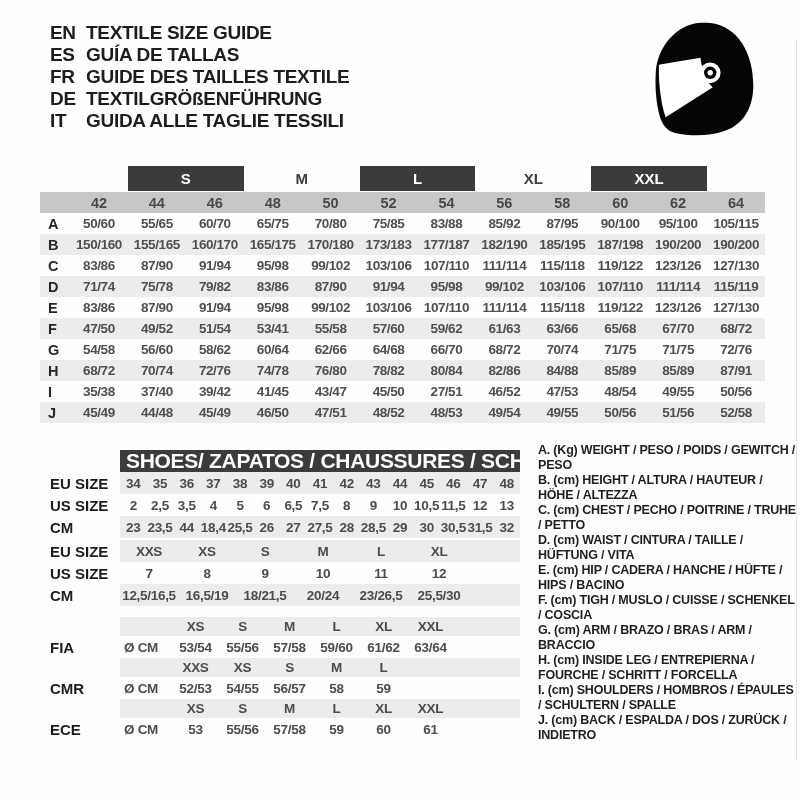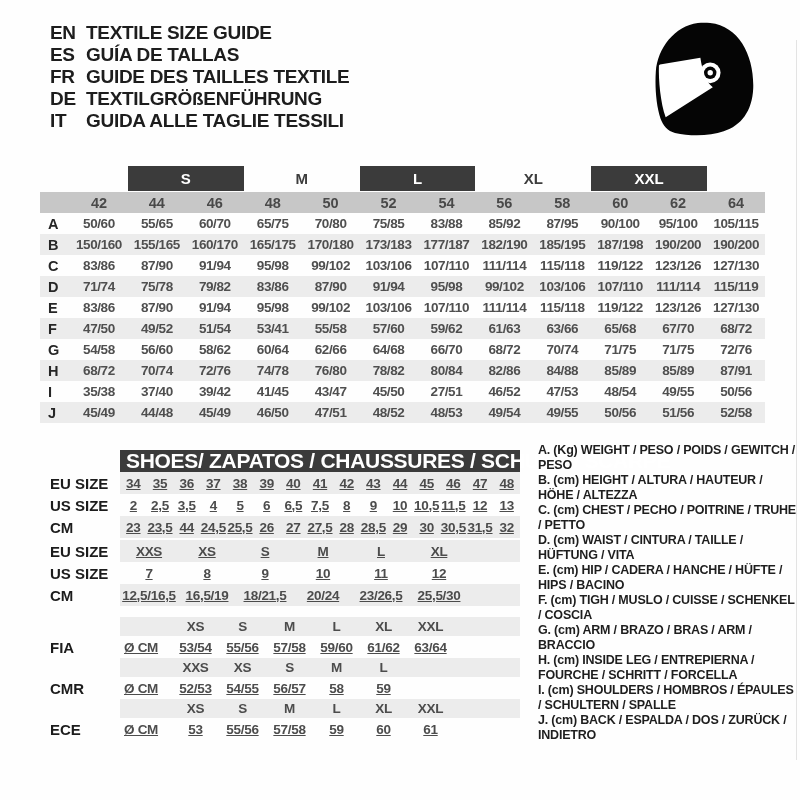--- a/index.html
+++ b/index.html
@@ -31,21 +31,21 @@
   
   .bottom-left{position:absolute;left:40px;top:450px;width:482px;}
   .bar{margin-left:80px;width:394px;height:22px;line-height:22px;background:#3b3b3b;color:#fff;
        font-weight:bold;font-size:21px;padding-left:6px;letter-spacing:-0.3px;white-space:nowrap;}
   .srow{display:flex;align-items:stretch;}
   .row-label{flex:0 0 80px;display:flex;align-items:center;padding-left:10px;box-sizing:border-box;
              font-weight:bold;font-size:15px;color:#1c1c1c;}
   .band{width:400px;display:grid;align-items:center;text-align:center;font-weight:bold;
         font-size:13.5px;color:#4c4c4c;letter-spacing:-0.3px;white-space:nowrap;}
   .band.shaded{background:#ececec;}
-  .srow.h22 .band{height:22px;text-decoration:underline;} .srow.h22{height:22px;}
+  .srow.h22 .band{height:22px;} .srow.h22{height:22px;}
   .srow.h19{height:19px;} .srow.h19 .band{height:19px;}
   .shoes-band{grid-template-columns:repeat(15,1fr);}
   .gloves-band{grid-template-columns:repeat(6,58px) 1fr;}
   .helmet-band{grid-template-columns:52px repeat(6,47px) 1fr;}
   .gap2{height:2px;} .gap11{height:11px;}
   .unit-cell{text-align:left;padding-left:4px;}
 
   
   .legend{position:absolute;left:538px;top:443px;width:260px;}
   .legend-item{font-weight:bold;font-size:12.5px;line-height:15px;color:#1e1e1e;letter-spacing:-0.2px;}
@@ -317,21 +317,21 @@
               <div>12</div>
               <div>13</div>
             </div>
           </div>
           <div class="srow h22">
             <div class="row-label">CM</div>
             <div class="band shoes-band shaded">
               <div>23</div>
               <div>23,5</div>
               <div>44</div>
-              <div>24,5</div>
+              <div>18,4</div>
               <div>25,5</div>
               <div>26</div>
               <div>27</div>
               <div>27,5</div>
               <div>28</div>
               <div>28,5</div>
               <div>29</div>
               <div>30</div>
               <div>30,5</div>
               <div>31,5</div>

